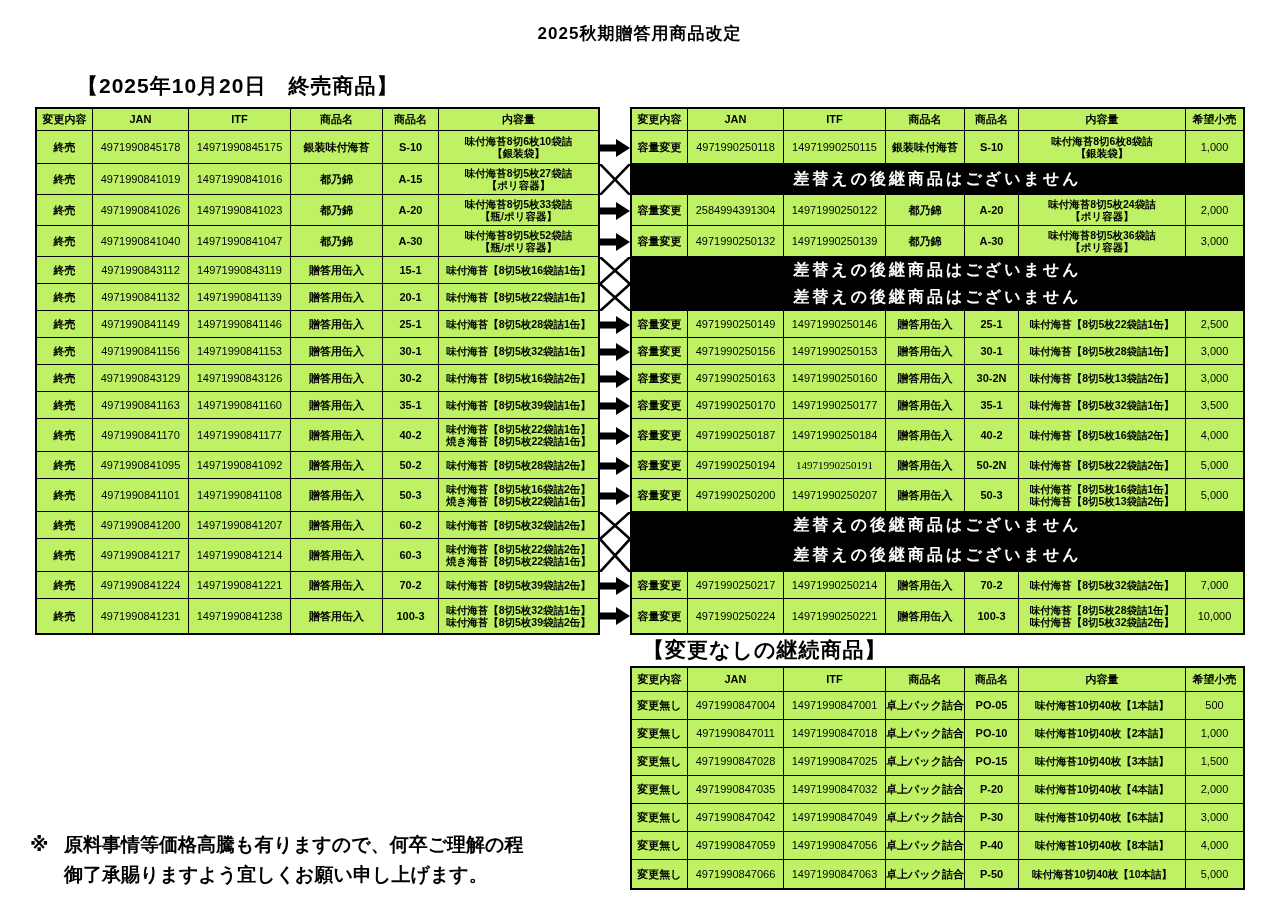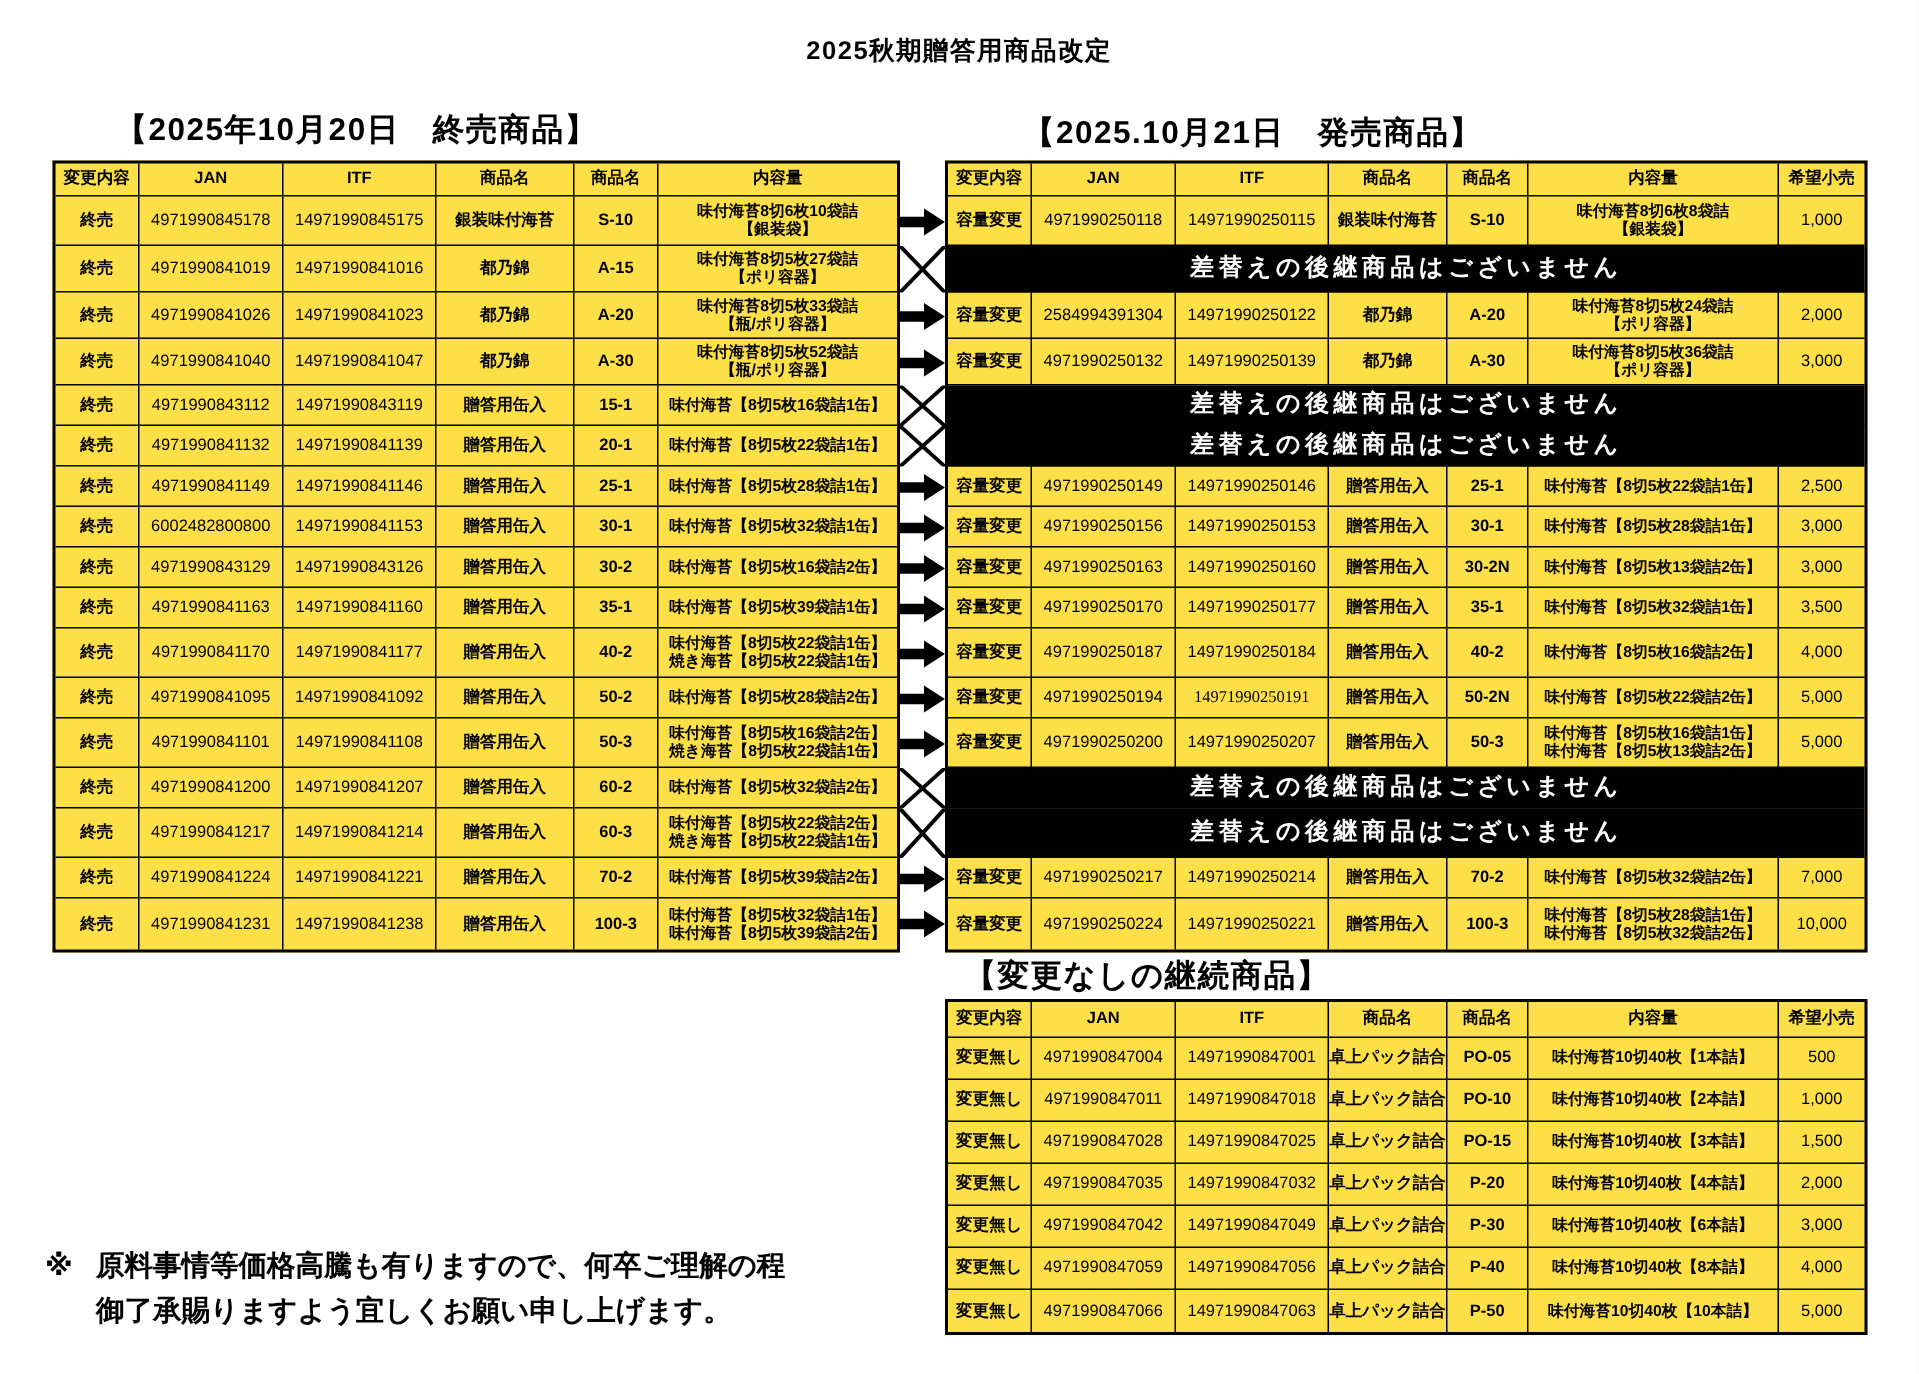--- a/index.html
+++ b/index.html
@@ -5,21 +5,21 @@
   * { margin:0; padding:0; box-sizing:border-box; }
   body { background:#e8e8e8; }
   .page {
     position:relative; width:1279px; height:916px; background:#ffffff;
     font-family:"Liberation Sans","DejaVu Sans",sans-serif; color:#000;
     overflow:hidden; margin:0 auto;
   }
   .doc-title { position:absolute; top:22px; left:0; width:100%; text-align:center;
     font-size:17px; font-weight:bold; letter-spacing:1px; }
   .sec-heading { position:absolute; font-size:21px; font-weight:bold; letter-spacing:1px; white-space:nowrap; }
-  .tbl { position:absolute; border:2px solid #000; background:#fde047; }
+  .tbl { position:absolute; border:2px solid #000; background:#bef264; }
   .row { display:flex; }
   .c { display:flex; align-items:center; justify-content:center; text-align:center;
        border-right:1px solid #000; border-bottom:1px solid #000;
        font-size:11px; line-height:1.15; overflow:hidden; white-space:nowrap; flex:0 0 auto; }
   .row .c:last-child { border-right:none; }
   .row:last-child .c { border-bottom:none; }
   .jp { font-weight:bold; }
   .hdr .c { font-weight:bold; }
   .contents-cell { flex-direction:column; font-weight:bold; font-size:10.5px; }
   .bar-cell { background:#000; color:#fff; font-weight:bold; font-size:16px;
@@ -33,21 +33,20 @@
   .disclaimer .d-mark { display:inline-block; width:34px; }
   .disclaimer .d-indent { padding-left:34px; }
 </style>
 </head>
 <body>
 
 <div class="page">
   <div class="doc-title">2025秋期贈答用商品改定</div>
 
   <div class="sec-heading" style="left:77px; top:72px;">【2025年10月20日　終売商品】</div>
-  <div class="sec-heading" style="left:682px; top:74px;">【2025.10月21日　発売商品】</div>
   <div class="sec-heading" style="left:643px; top:636px;">【変更なしの継続商品】</div>
 
   <div class="tbl" id="tbl-left" style="left:35px; top:107px; width:565px;">
       <div class="row hdr">
         <div class="c" style="width: 56px; height: 22px;">変更内容</div>
         <div class="c" style="width: 96px; height: 22px;">JAN</div>
         <div class="c" style="width: 102px; height: 22px;">ITF</div>
         <div class="c" style="width: 92px; height: 22px;">商品名</div>
         <div class="c" style="width: 56px; height: 22px;">商品名</div>
         <div class="c" style="width: 159px; height: 22px;">内容量</div>
@@ -121,21 +120,21 @@
         <div class="c" style="width: 96px; height: 27px;">4971990841149</div>
         <div class="c" style="width: 102px; height: 27px;">14971990841146</div>
         <div class="c jp" style="width: 92px; height: 27px;">贈答用缶入</div>
         <div class="c jp" style="width: 56px; height: 27px;">25-1</div>
         <div class="c contents-cell" style="width: 159px; height: 27px;">
           <div>味付海苔【8切5枚28袋詰1缶】</div>
         </div>
       </div>
       <div class="row">
         <div class="c jp" style="width: 56px; height: 27px;">終売</div>
-        <div class="c" style="width: 96px; height: 27px;">6002482800800</div>
+        <div class="c" style="width: 96px; height: 27px;">4971990841156</div>
         <div class="c" style="width: 102px; height: 27px;">14971990841153</div>
         <div class="c jp" style="width: 92px; height: 27px;">贈答用缶入</div>
         <div class="c jp" style="width: 56px; height: 27px;">30-1</div>
         <div class="c contents-cell" style="width: 159px; height: 27px;">
           <div>味付海苔【8切5枚32袋詰1缶】</div>
         </div>
       </div>
       <div class="row">
         <div class="c jp" style="width: 56px; height: 27px;">終売</div>
         <div class="c" style="width: 96px; height: 27px;">4971990843129</div>

